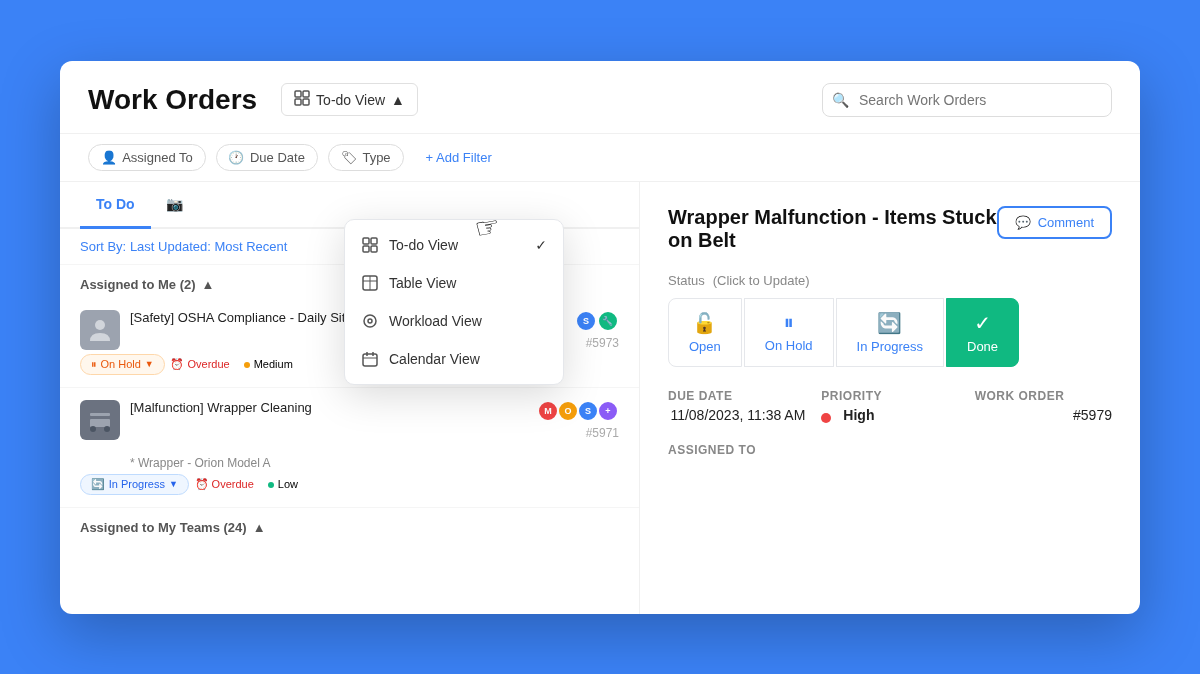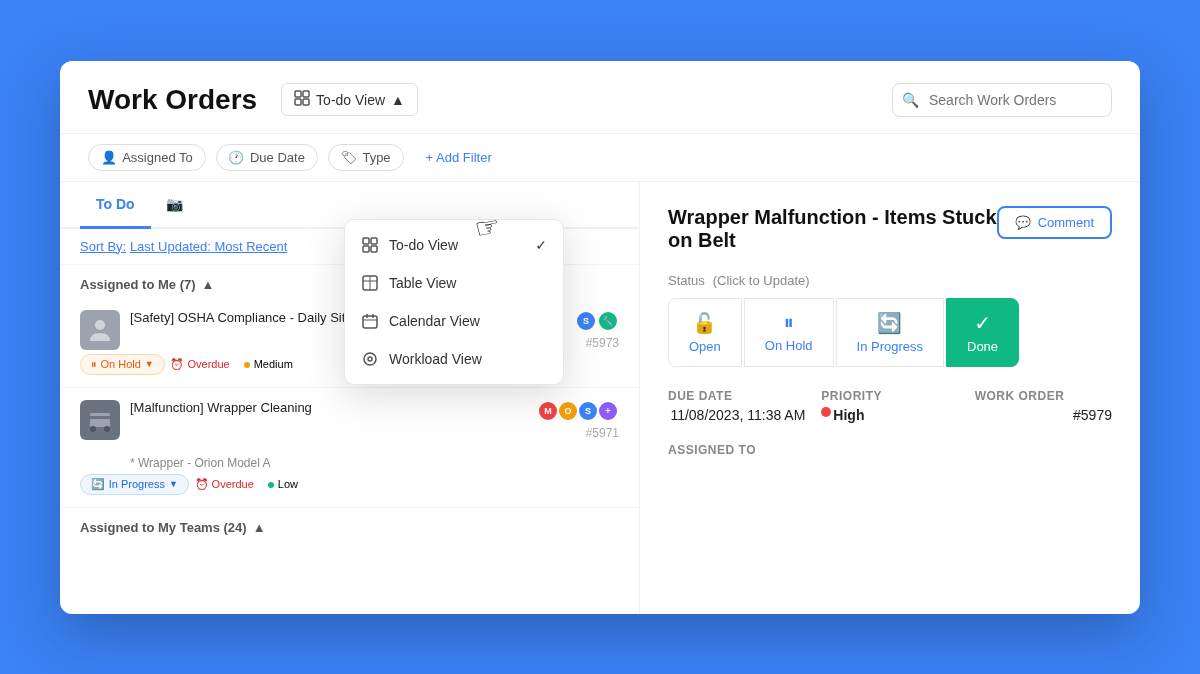--- a/index.html
+++ b/index.html
@@ -48,21 +48,21 @@
     .search-wrapper {
       margin-left: auto;
       position: relative;
     }
     .search-input {
       border: 1px solid #ddd;
       border-radius: 8px;
       padding: 8px 14px 8px 36px;
       font-size: 14px;
       color: #999;
-      width: 220px;
+      width: 290px;
       outline: none;
     }
     .search-icon-wrap {
       position: absolute;
       left: 10px;
       top: 50%;
       transform: translateY(-50%);
       color: #aaa;
       font-size: 14px;
     }
@@ -128,21 +128,20 @@
     }
     .sort-bar {
       padding: 10px 20px;
       font-size: 13px;
       color: #888;
       border-bottom: 1px solid #f5f5f5;
     }
     .sort-bar span {
       color: #3b82f6;
       font-weight: 500;
-      text-decoration: underline;
     }
     .work-order-list {
       overflow-y: auto;
       flex: 1;
     }
     .section-header {
       padding: 12px 20px 6px;
       font-size: 13px;
       font-weight: 600;
       color: #555;
@@ -358,22 +357,22 @@
       margin-bottom: 4px;
     }
     .detail-value {
       font-size: 14px;
       color: #222;
       font-weight: 500;
       text-align: right;
     }
     .priority-high {
       display: flex;
-      align-items: flex-start;
-      gap: 2px;
+      align-items: flex-end;
+      gap: 12px;
       font-size: 14px;
       font-weight: 600;
       color: #222;
     }
     .priority-dot {
       width: 10px;
       height: 10px;
       border-radius: 50%;
       background: #ef4444;
     }
@@ -458,21 +457,21 @@
       </div>
 
       <div class="sort-bar">
         <span>Sort By:</span>
         <span style="color:#3b82f6;font-weight:500;">Last Updated: Most Recent</span>
       </div>
 
       <div class="work-order-list">
 
         <div class="section-header">
-          <span>Assigned to Me (7)</span>
+          <span>Assigned to Me (2)</span>
           <span>▲</span>
         </div>
 
         <div class="work-order-item">
           <div class="wo-top-row">
             <div class="wo-avatar grey">
               <svg width="30" height="30" viewBox="0 0 30 30" fill="none">
                 <rect width="30" height="30" rx="4" fill="#9ca3af"></rect>
                 <circle cx="15" cy="10" r="5" fill="#d1d5db"></circle>
                 <path d="M5 26 Q5 18 15 18 Q25 18 25 26" fill="#d1d5db"></path>
@@ -633,34 +632,34 @@
           <rect x="1" y="1" width="14" height="14" rx="2" stroke="#555" stroke-width="1.5"></rect>
           <line x1="1" y1="6" x2="15" y2="6" stroke="#555" stroke-width="1"></line>
           <line x1="8" y1="1" x2="8" y2="15" stroke="#555" stroke-width="1"></line>
         </svg>
       </span>
       <span>Table View</span>
     </div>
     <div class="dropdown-item">
       <span class="dropdown-icon">
         <svg width="16" height="16" viewBox="0 0 16 16" fill="none">
+          <circle cx="8" cy="8" r="6" stroke="#555" stroke-width="1.5"></circle>
+          <circle cx="8" cy="8" r="2" stroke="#555" stroke-width="1.5"></circle>
+        </svg>
+      </span>
+      <span>Workload View</span>
+    </div>
+    <div class="dropdown-item">
+      <span class="dropdown-icon">
+        <svg width="16" height="16" viewBox="0 0 16 16" fill="none">
           <rect x="1" y="3" width="14" height="12" rx="2" stroke="#555" stroke-width="1.5"></rect>
           <line x1="1" y1="7" x2="15" y2="7" stroke="#555" stroke-width="1"></line>
           <line x1="5" y1="1" x2="5" y2="5" stroke="#555" stroke-width="1.5"></line>
           <line x1="11" y1="1" x2="11" y2="5" stroke="#555" stroke-width="1.5"></line>
         </svg>
       </span>
       <span>Calendar View</span>
     </div>
-    <div class="dropdown-item">
-      <span class="dropdown-icon">
-        <svg width="16" height="16" viewBox="0 0 16 16" fill="none">
-          <circle cx="8" cy="8" r="6" stroke="#555" stroke-width="1.5"></circle>
-          <circle cx="8" cy="8" r="2" stroke="#555" stroke-width="1.5"></circle>
-        </svg>
-      </span>
-      <span>Workload View</span>
-    </div>
   </div>
 
   <div class="cursor-hand">☞</div>
 
 </div>
 
 </body></html>

